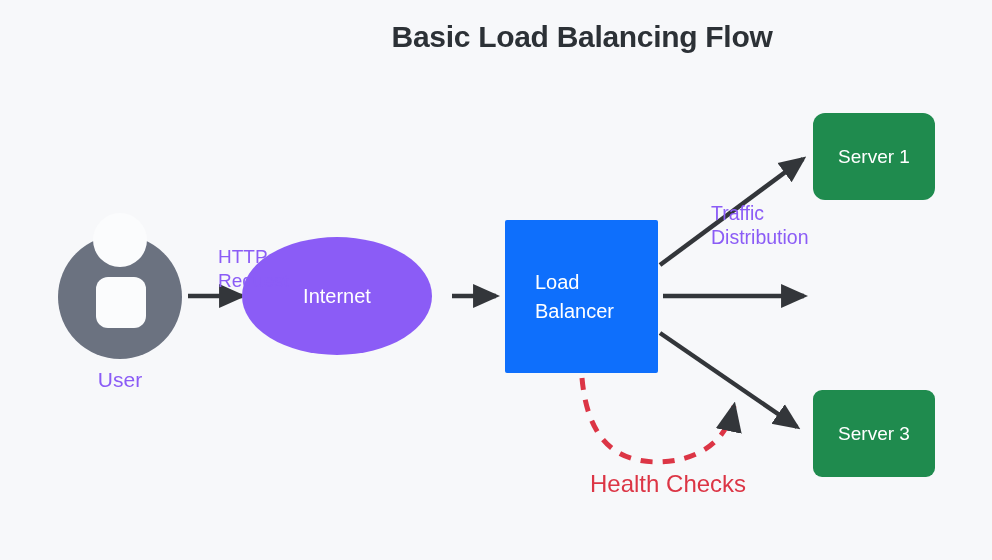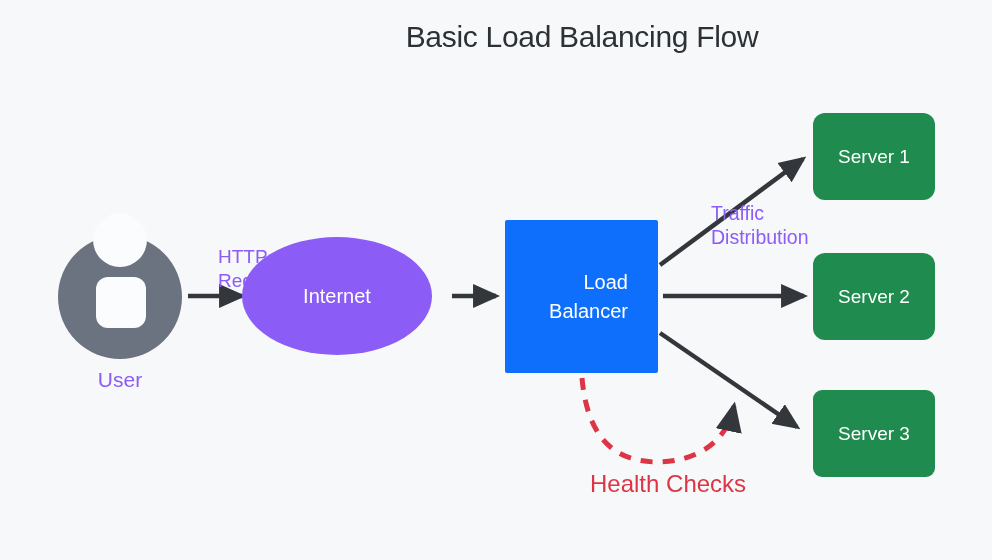--- a/index.html
+++ b/index.html
@@ -13,38 +13,38 @@
     overflow: hidden;
   }
 
   .title {
     position: absolute;
     left: 582px;
     top: 20px;
     transform: translateX(-50%);
     margin: 0;
     font-size: 30px;
-    font-weight: 400;
+    font-weight: 700;
     color: #2c3136;
     letter-spacing: -0.3px;
     white-space: nowrap;
   }
 
   .edges-layer {
     position: absolute;
     left: 0; top: 0;
     width: 992px; height: 560px;
   }
 
   .node {
     position: absolute;
     display: flex;
     align-items: center;
     justify-content: center;
-    text-align: right;
+    text-align: left;
     color: #ffffff;
     box-sizing: border-box;
   }
 
   .node-internet {
     left: 242px; top: 237px;
     width: 190px; height: 118px;
     border-radius: 50%;
     background: #8b5cf6;
     font-size: 20px;
@@ -127,23 +127,20 @@
   </div>
 
   <div class="node node-lb">
     <span>Load Balancer</span>
   </div>
 
   <div class="node node-server node-server1">
     <span>Server 1</span>
   </div>
 
-  <div class="node node-server node-server2">
-    <span>Server 2</span>
-  </div>
 
   <div class="node node-server node-server3">
     <span>Server 3</span>
   </div>
 
   <div class="lbl lbl-http">HTTP Request</div>
 
   <div class="lbl lbl-traffic">Traffic Distribution</div>
 
   <div class="lbl lbl-user">User</div>

